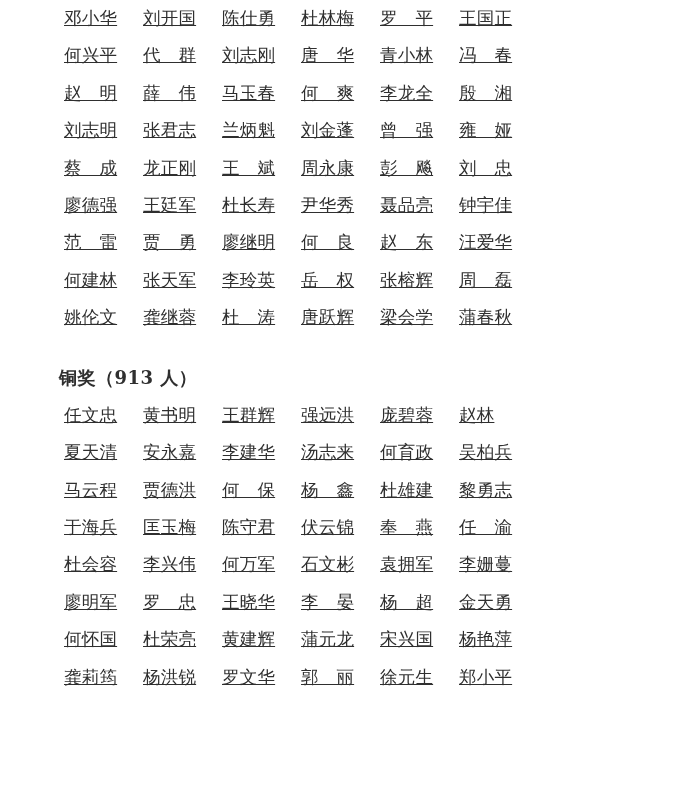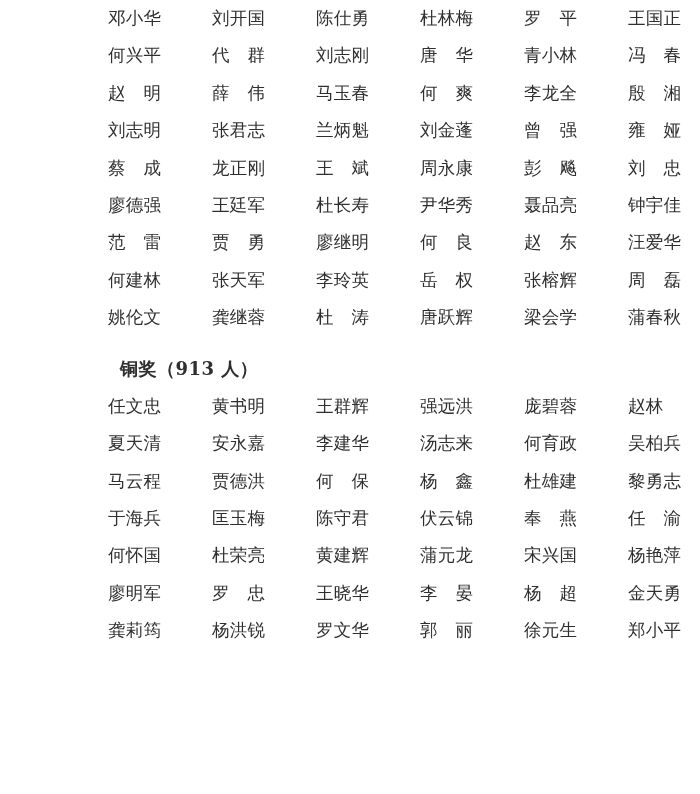--- a/index.html
+++ b/index.html
@@ -16,37 +16,38 @@
     color: #2f2f2f;
     font-family: "DejaVu Serif", "Liberation Serif", serif;
   }
   .names-section {
     display: block;
   }
   .name-row {
     display: flex;
     align-items: center;
     height: 37.4px;
-    padding-left: 108px;
-    column-gap: 51px;
+    padding-left: 64px;
+    column-gap: 26px;
+    text-decoration: underline;
   }
   .name-cell {
     flex: 0 0 auto;
     width: 53px;
     font-size: 17.5px;
     line-height: 1;
     white-space: pre;
     letter-spacing: 0.2px;
   }
   .bronze-header {
     display: flex;
     align-items: center;
     height: 37.4px;
-    margin-top: 14px;
-    padding-left: 120px;
+    margin-top: 23px;
+    padding-left: 59px;
     font-size: 18px;
     font-weight: bold;
     letter-spacing: 0.5px;
     white-space: pre;
   }
 </style>
 </head>
 <body>
 
 <div class="page">
@@ -154,34 +155,42 @@
       </div>
       <div class="name-row">
         <span class="name-cell">于海兵</span>
         <span class="name-cell">匡玉梅</span>
         <span class="name-cell">陈守君</span>
         <span class="name-cell">伏云锦</span>
         <span class="name-cell">奉　燕</span>
         <span class="name-cell">任　渝</span>
       </div>
       <div class="name-row">
-        <span class="name-cell">何怀国</span>
-        <span class="name-cell">杜荣亮</span>
-        <span class="name-cell">黄建辉</span>
-        <span class="name-cell">蒲元龙</span>
-        <span class="name-cell">宋兴国</span>
-        <span class="name-cell">杨艳萍</span>
+        <span class="name-cell">杜会容</span>
+        <span class="name-cell">李兴伟</span>
+        <span class="name-cell">何万军</span>
+        <span class="name-cell">石文彬</span>
+        <span class="name-cell">袁拥军</span>
+        <span class="name-cell">李姗蔓</span>
       </div>
       <div class="name-row">
         <span class="name-cell">廖明军</span>
         <span class="name-cell">罗　忠</span>
         <span class="name-cell">王晓华</span>
         <span class="name-cell">李　晏</span>
         <span class="name-cell">杨　超</span>
         <span class="name-cell">金天勇</span>
+      </div>
+      <div class="name-row">
+        <span class="name-cell">何怀国</span>
+        <span class="name-cell">杜荣亮</span>
+        <span class="name-cell">黄建辉</span>
+        <span class="name-cell">蒲元龙</span>
+        <span class="name-cell">宋兴国</span>
+        <span class="name-cell">杨艳萍</span>
       </div>
       <div class="name-row">
         <span class="name-cell">龚莉筠</span>
         <span class="name-cell">杨洪锐</span>
         <span class="name-cell">罗文华</span>
         <span class="name-cell">郭　丽</span>
         <span class="name-cell">徐元生</span>
         <span class="name-cell">郑小平</span>
       </div>
     </div>

